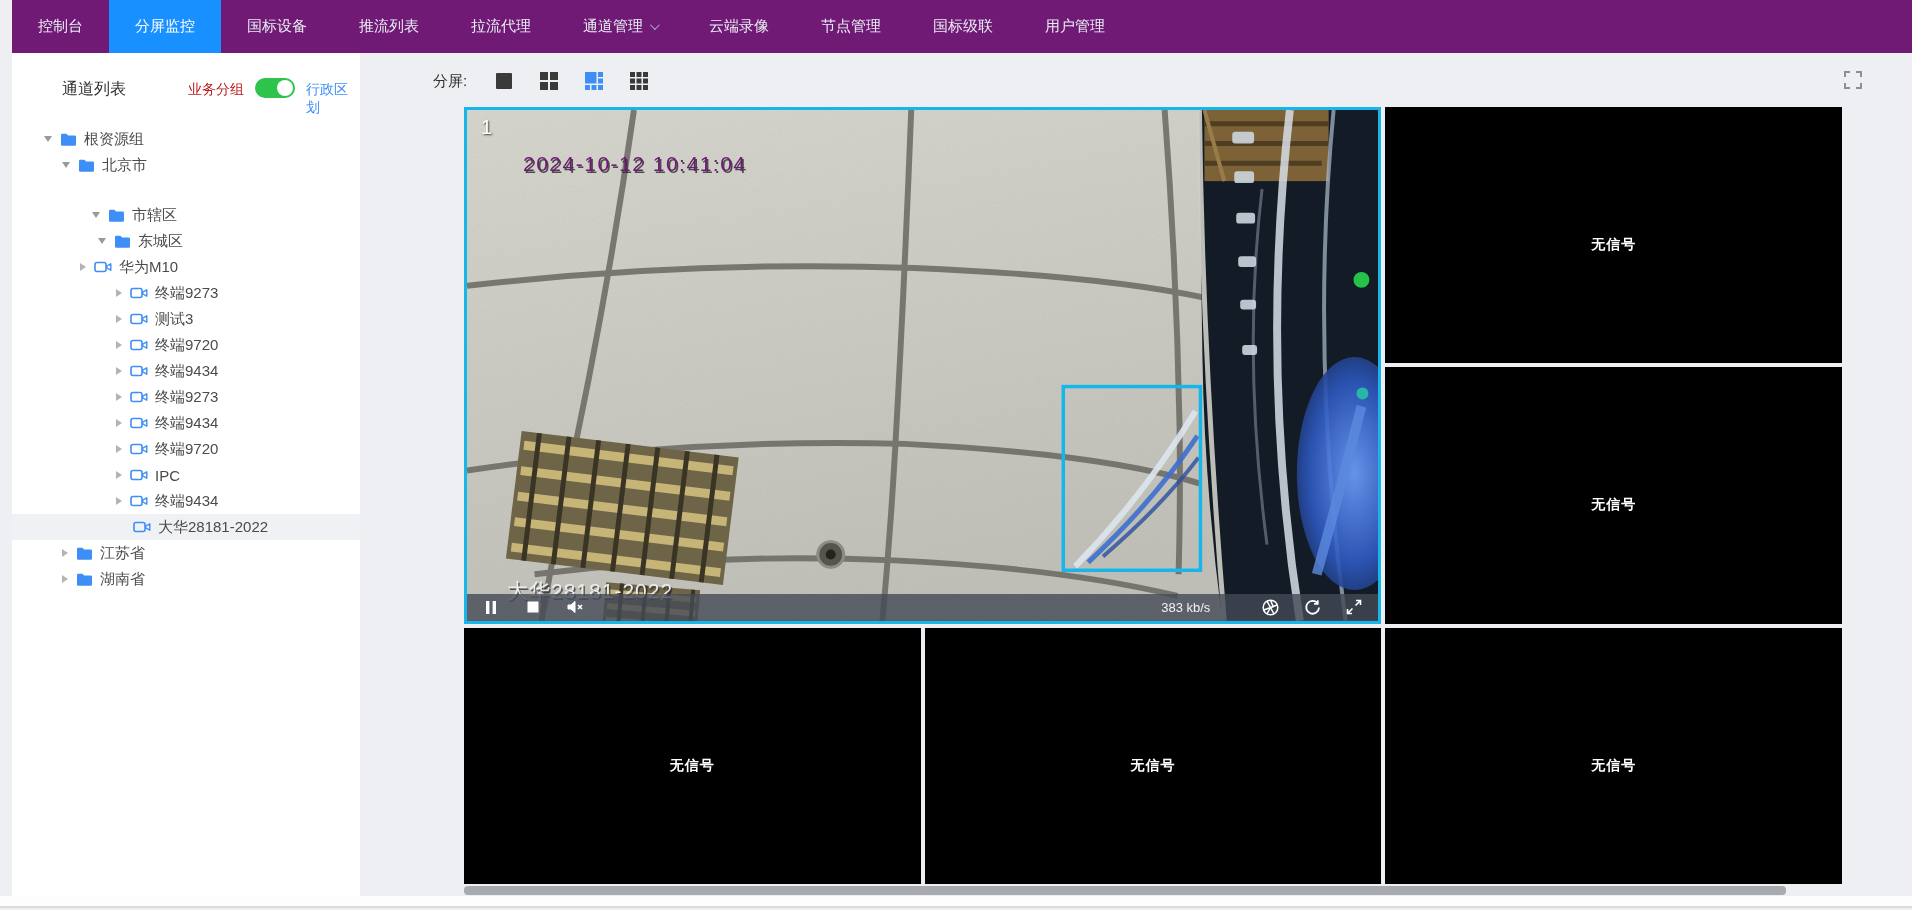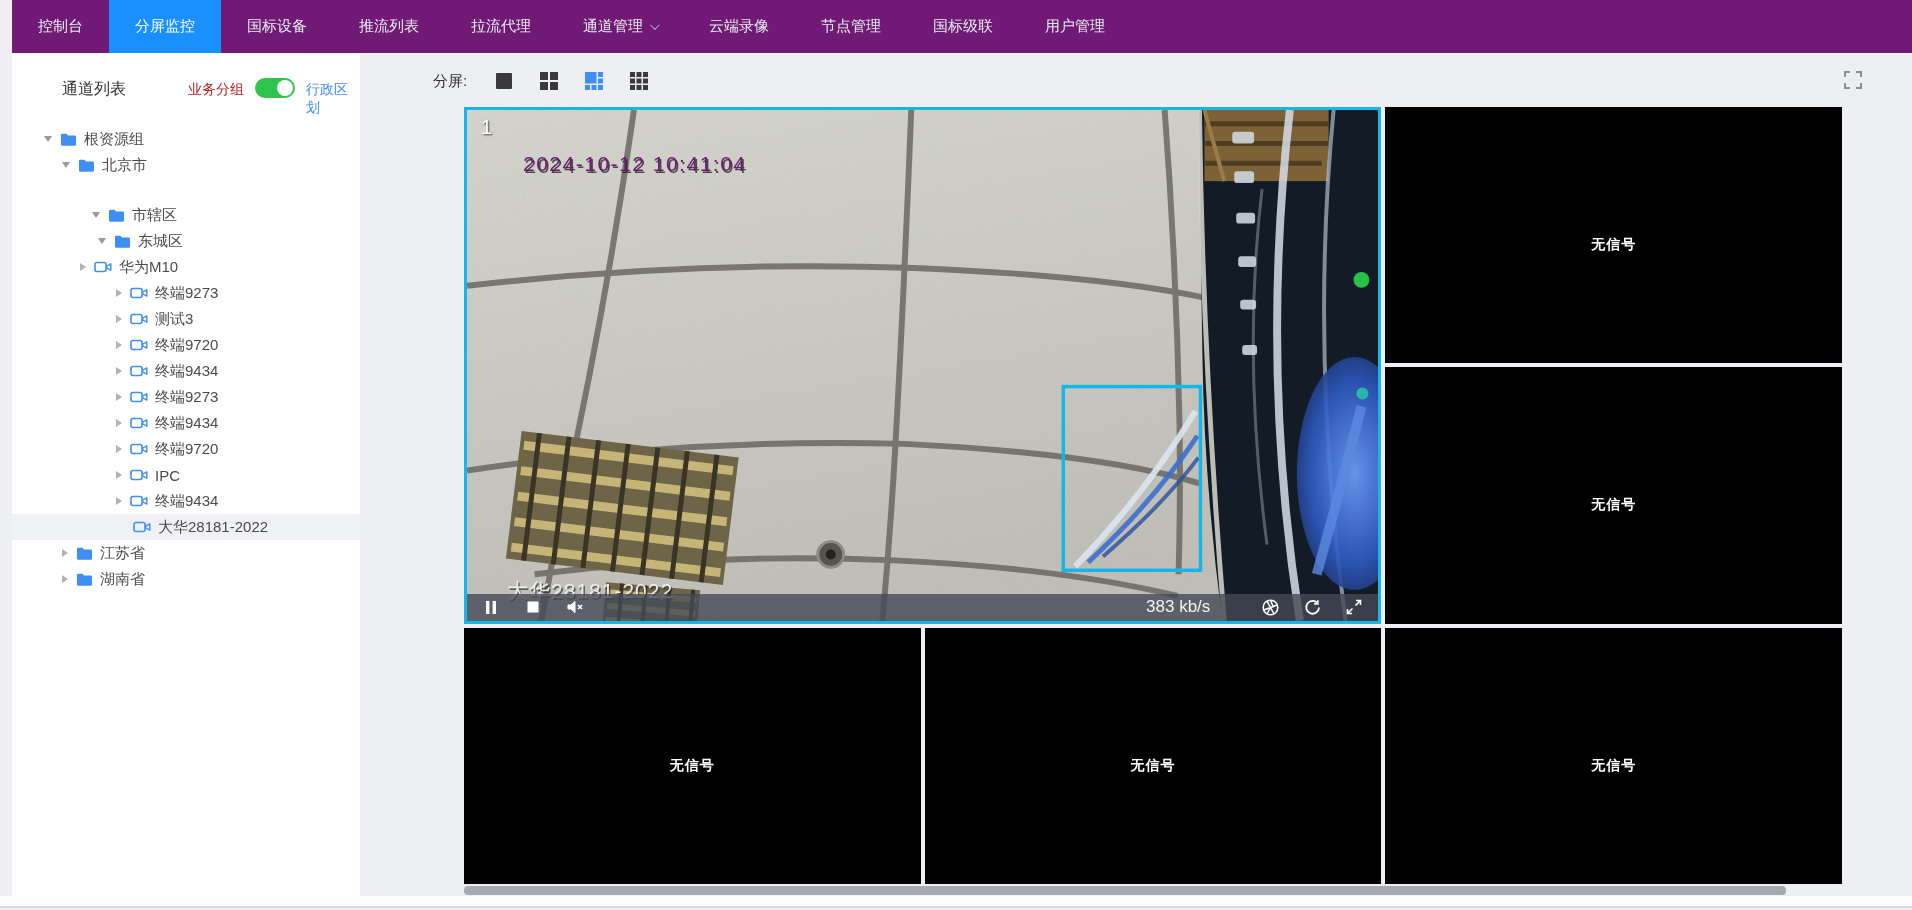--- a/index.html
+++ b/index.html
@@ -64,21 +64,21 @@
     text-shadow:1px 1px 2px rgba(0,0,0,.7); z-index:3; }
   .osd-time { position:absolute; left:56px; top:42px; color:#701a75; font-size:21px;
     letter-spacing:1.5px; text-shadow:1.5px 1.5px 0 rgba(40,40,40,.8); z-index:3; }
   .osd-label { position:absolute; left:40px; bottom:16px; color:#ececec; font-size:21px;
     letter-spacing:1px; text-shadow:1.5px 1.5px 0 rgba(50,50,50,.75); z-index:1; }
   .ctrlbar { position:absolute; left:0; right:0; bottom:0; height:27px; z-index:2;
     background:rgba(68,74,86,.8); display:flex; align-items:center; padding:0 14px; }
   .cbtn { display:inline-flex; align-items:center; justify-content:center;
     width:20px; height:18px; margin-right:22px; cursor:pointer; }
   .cb-spacer { flex:1; }
-  .bitrate { color:#f2f2f2; font-size:17px; margin-right:28px; }
+  .bitrate { color:#f2f2f2; font-size:13px; margin-right:28px; }
   .cbtn.rgt { margin-right:0; margin-left:22px; }
 
   .hscroll { position:absolute; left:464px; top:886px; width:1322px; height:9px;
     background:#a7aaae; border-radius:4px; cursor:pointer; }
   .bottom-strip { position:absolute; left:0; top:896px; width:1912px; height:12px;
     background:#fdfdfe; border-bottom:2px solid #d9dbde; }
 </style>
 </head>
 <body>
 

